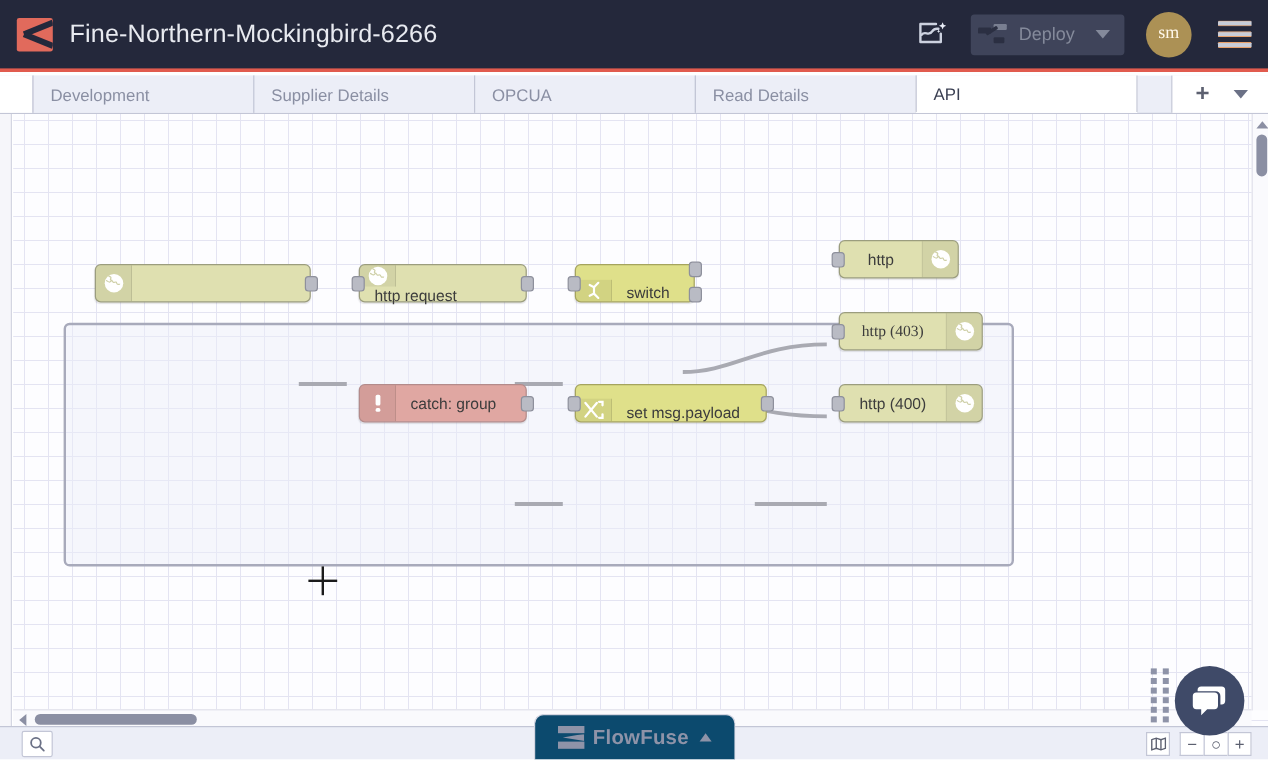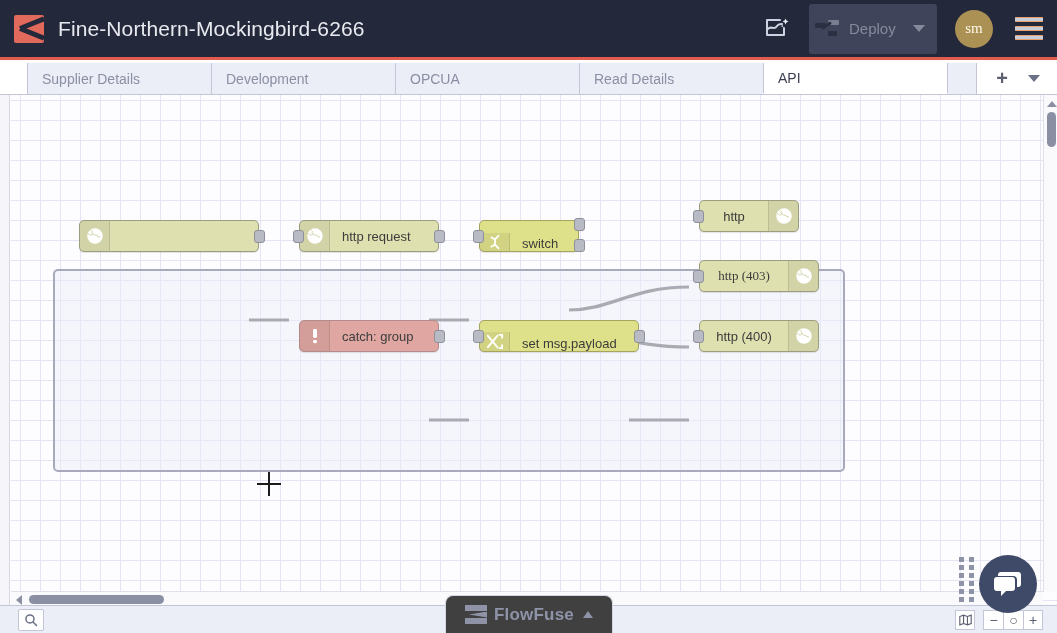--- a/index.html
+++ b/index.html
@@ -38,21 +38,21 @@
   }
   .header-right {
     margin-left: auto; display: flex; align-items: center; gap: 0;
     padding-right: 14px;
   }
   .ai-icon-btn {
     width: 40px; height: 40px; display: flex; align-items: center;
     justify-content: center; margin-right: 12px; cursor: pointer;
   }
   .deploy-btn {
-    display: flex; align-items: center; height: 50px;
+    display: flex; align-items: center; height: 34px;
     background: #4a5066; border-radius: 3px; opacity: .72;
     padding: 0 4px 0 6px; cursor: default; min-width: 128px;
   }
   .deploy-ico { width: 26px; height: 20px; position: relative; flex: none; }
   .deploy-ico i {
     position: absolute; background: #2f3346; display: block; border-radius: 1px;
   }
   .deploy-ico i:nth-child(1){ left:0; top:4px; width:11px; height:5px; }
   .deploy-ico i:nth-child(2){ left:13px; top:1px; width:11px; height:5px; background:#9ba1b3; }
   .deploy-ico i:nth-child(3){ left:13px; top:12px; width:9px; height:5px; }
@@ -227,21 +227,21 @@
     width:20px; height:20px; border:1px solid #c3c6d6; background:#fff;
     display:flex; align-items:center; justify-content:center;
     cursor:pointer; color:#5c6070; font-size:14px;
   }
   .zgroup { display:flex; margin-left:8px; }
   .zgroup .zbtn { border-right-width:0; }
   .zgroup .zbtn:last-child { border-right-width:1px; }
 
   .flowfuse-widget {
     position:absolute; left:445px; bottom:0; width:168px; height:38px;
-    background:#404040; border:1px solid #d4d6e2; border-bottom:none;
+    background:#0c4a6e; border:1px solid #d4d6e2; border-bottom:none;
     border-radius:8px 8px 0 0; display:flex; align-items:center;
     justify-content:center; gap:7px; cursor:pointer; z-index:6;
   }
   .ff-logo { width:22px; height:19px; position:relative; flex:none; }
   .ff-logo i { position:absolute; background:#8e93a8; display:block; }
   .ff-logo i:nth-child(1){ left:0; top:0; width:22px; height:6px; }
   .ff-logo i:nth-child(2){ left:0; top:13px; width:22px; height:6px; }
   .ff-logo i:nth-child(3){
     left:4px; top:6.5px; width:18px; height:6px;
     clip-path: polygon(100% 0, 100% 100%, 0 50%);
@@ -300,22 +300,22 @@
       <div class="hamburger">
         <i></i>
           <i></i>
           <i></i>
       </div>
     </div>
   </div>
 
   <div class="tabbar">
     <div class="tab-gutter"></div>
+    <div class="tab">Development</div>
     <div class="tab">Supplier Details</div>
-    <div class="tab">Development</div>
     <div class="tab">OPCUA</div>
     <div class="tab">Read Details</div>
     <div class="tab active">API</div>
     <div class="tab-actions">
       <div class="tab-add">+</div>
       <div class="tab-menu"></div>
     </div>
   </div>
 
   <div class="workspace">
@@ -337,21 +337,21 @@
       <div class="node" style="left:68px; top:125px; width:180px;">
         <div class="ico">
           <svg width="18" height="18" viewBox="0 0 20 20">
               <circle cx="10" cy="10" r="8.6" fill="#fff"></circle>
               <path d="M2.6 7.5c1.6.4 2.1 1.7 3.5 1.4.9-.2 1-1.3 1.9-1.2.8 0 .6 1.2 1.5 1.5.9.3 1.6-.6 2.4-.2.8.4.4 1.6 1.4 2 .8.3 1.6-.3 2.3.1M5 3.2c.6.9 1.9.6 2.2 1.6.2.8-.9 1.2-.5 2 .3.6 1.3.2 1.6.9" stroke="#cfd0a8" stroke-width="1.1" fill="none"></path>
             </svg>
         </div>
         <div class="port out"></div>
       </div>
 
-      <div class="node" style="left:288px; top:125px; width:140px;">
+      <div class="node" style="left:288px; top:125px; width:140px;flex-direction:column;">
         <div class="ico">
           <svg width="18" height="18" viewBox="0 0 20 20">
               <circle cx="10" cy="10" r="8.6" fill="#fff"></circle>
               <path d="M2.6 7.5c1.6.4 2.1 1.7 3.5 1.4.9-.2 1-1.3 1.9-1.2.8 0 .6 1.2 1.5 1.5.9.3 1.6-.6 2.4-.2.8.4.4 1.6 1.4 2 .8.3 1.6-.3 2.3.1M5 3.2c.6.9 1.9.6 2.2 1.6.2.8-.9 1.2-.5 2 .3.6 1.3.2 1.6.9" stroke="#cfd0a8" stroke-width="1.1" fill="none"></path>
             </svg>
         </div>
         <div class="lbl">http request</div>
         <div class="port in"></div>
         <div class="port out"></div>
       </div>

